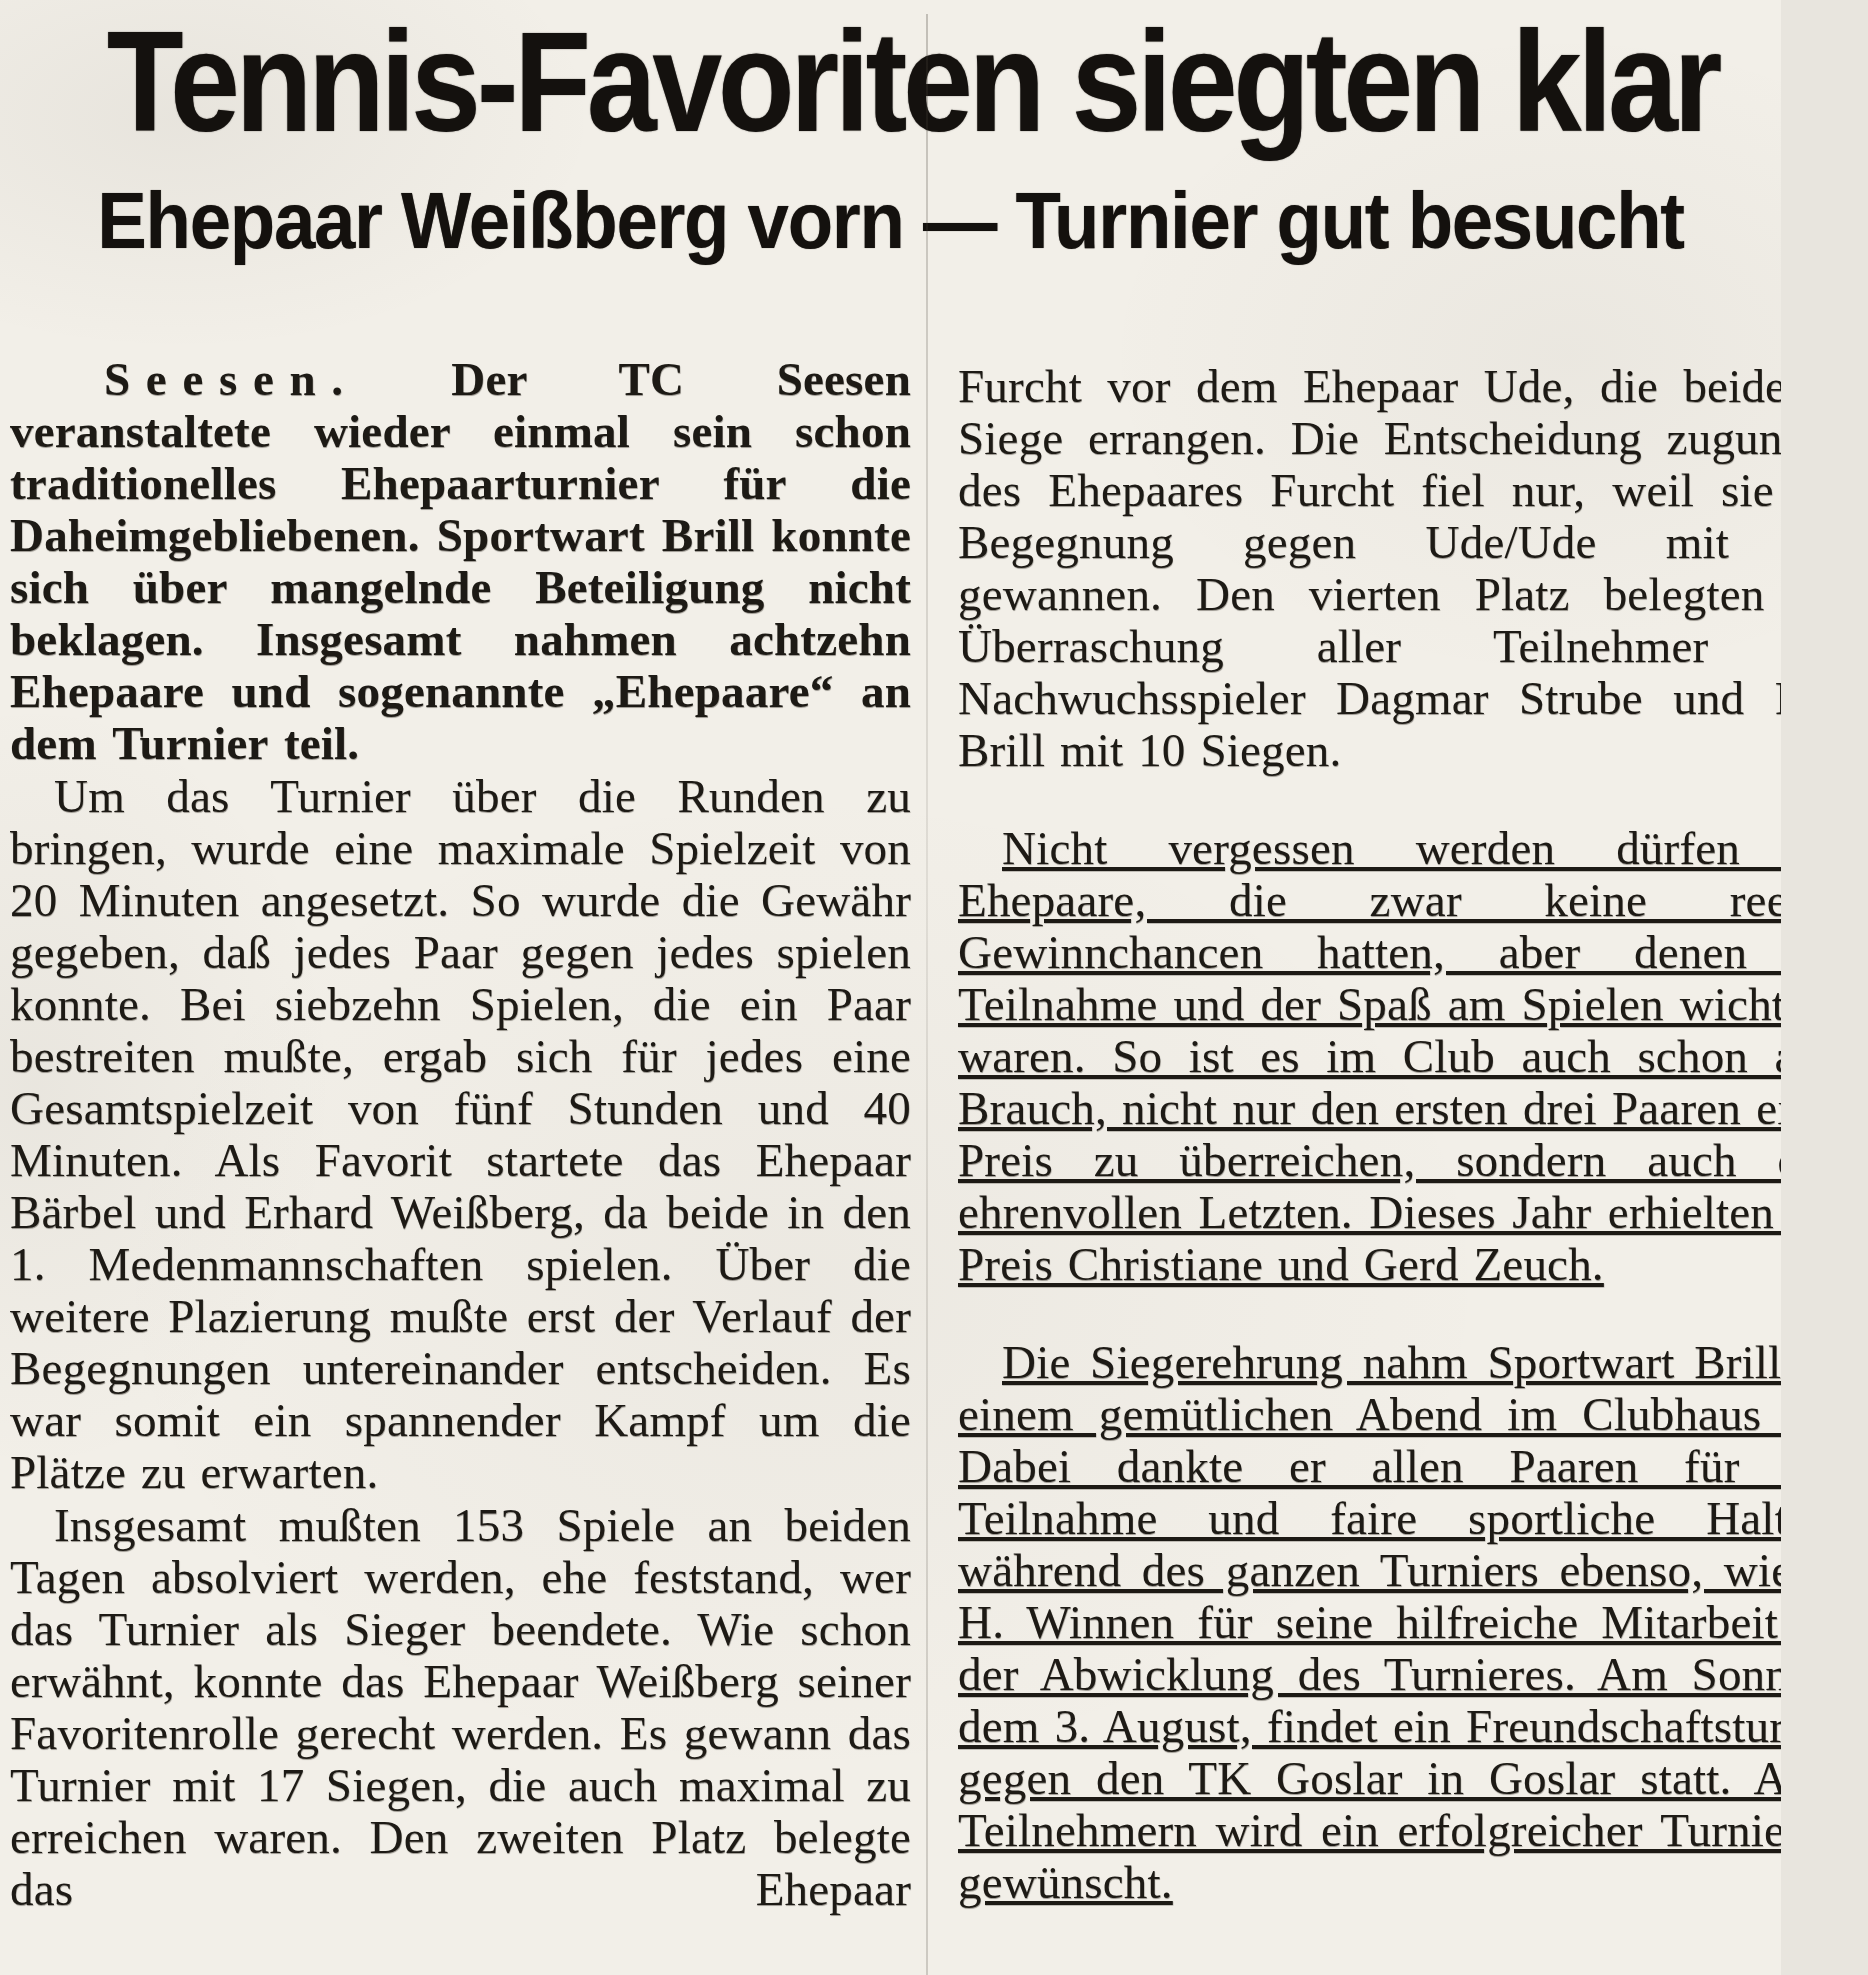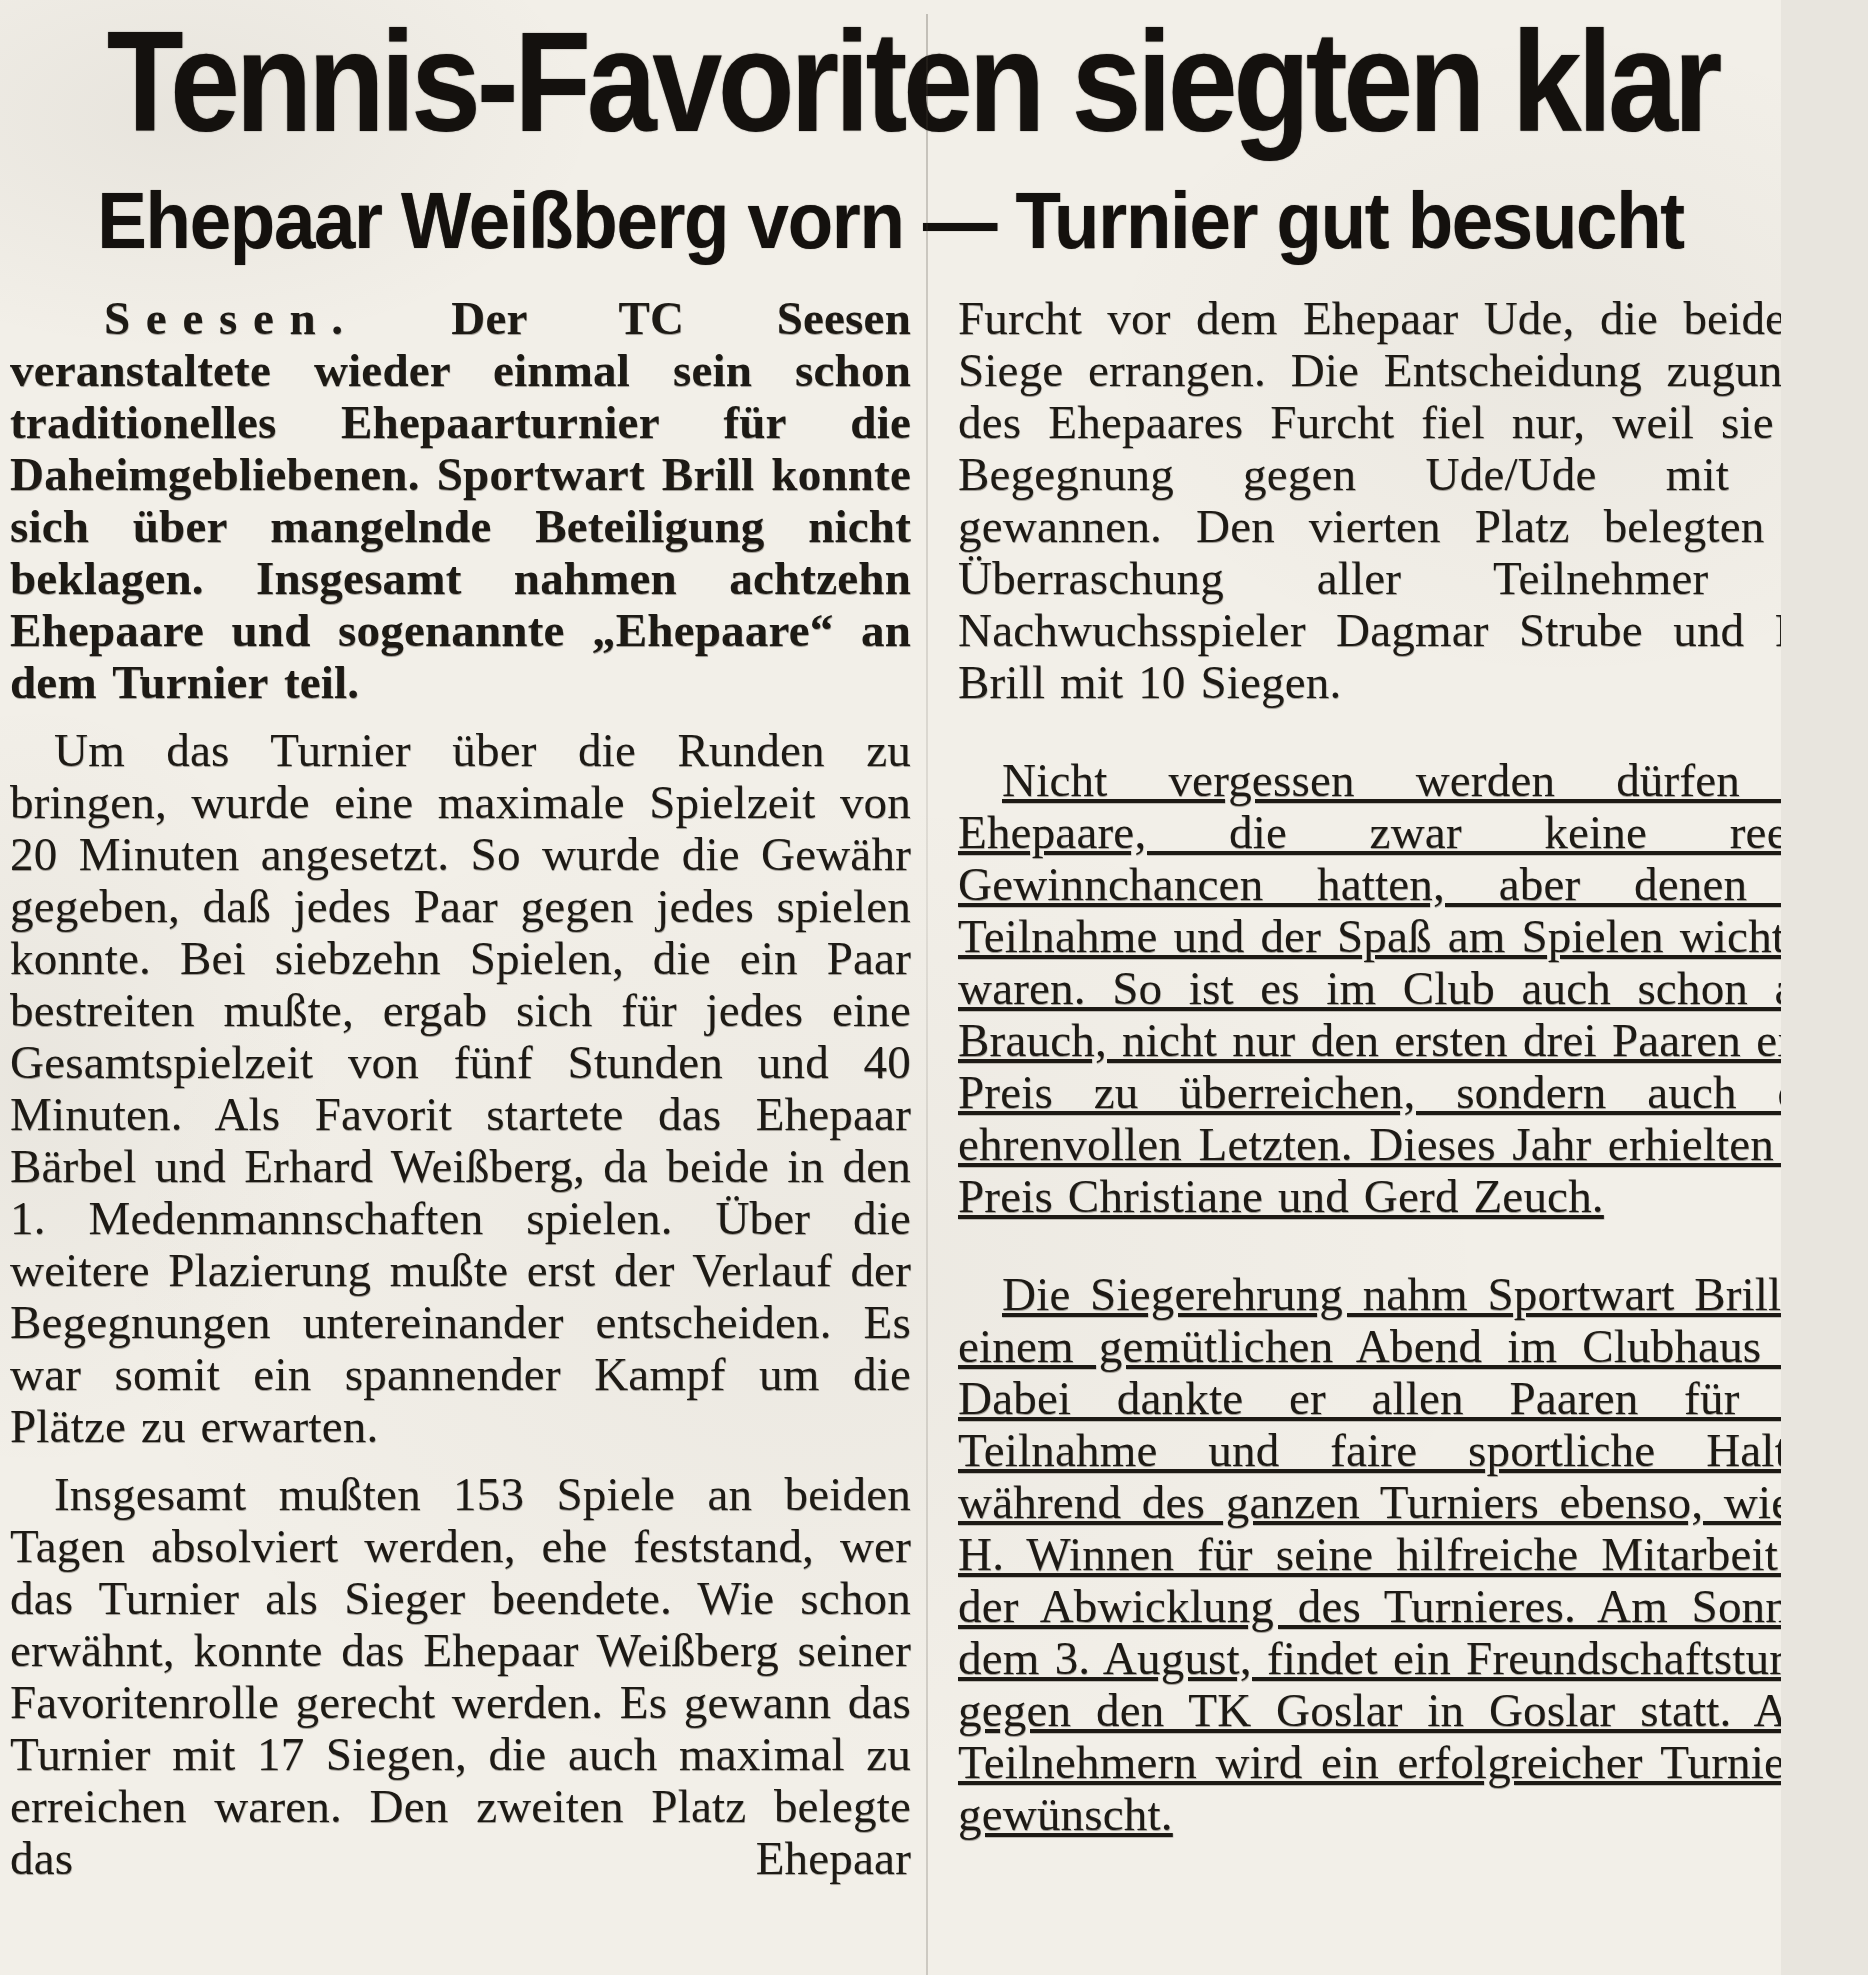--- a/index.html
+++ b/index.html
@@ -60,20 +60,21 @@
     text-shadow: 0 0 1.1px rgba(25,20,15,0.6);
   }
   .columns {
     position: absolute;
     top: 292px;
     left: 10px;
     width: 1849px;
     bottom: 0;
     display: flex;
     gap: 47px;
+    align-items: center;
   }
   .col {
     width: 901px;
     flex: 0 0 901px;
   }
   .col-rule {
     position: absolute;
     left: 926px;
     top: 14.3px;
     bottom: 0;
@@ -104,21 +105,21 @@
   .par .dateline {
     letter-spacing: 15.7px;
   }
   .par.body-continued {
     text-indent: 0;
   }
   .par.body-runon {
     text-align-last: justify;
   }
   #col-left .par + .par {
-    margin-top: 16px;
+    margin-top: 1px;
   }
   #col-right .par + .par {
     margin-top: 46px;
     text-decoration: underline;
   }
 </style>
 </head>
 <body>
 
 <div class="page">

